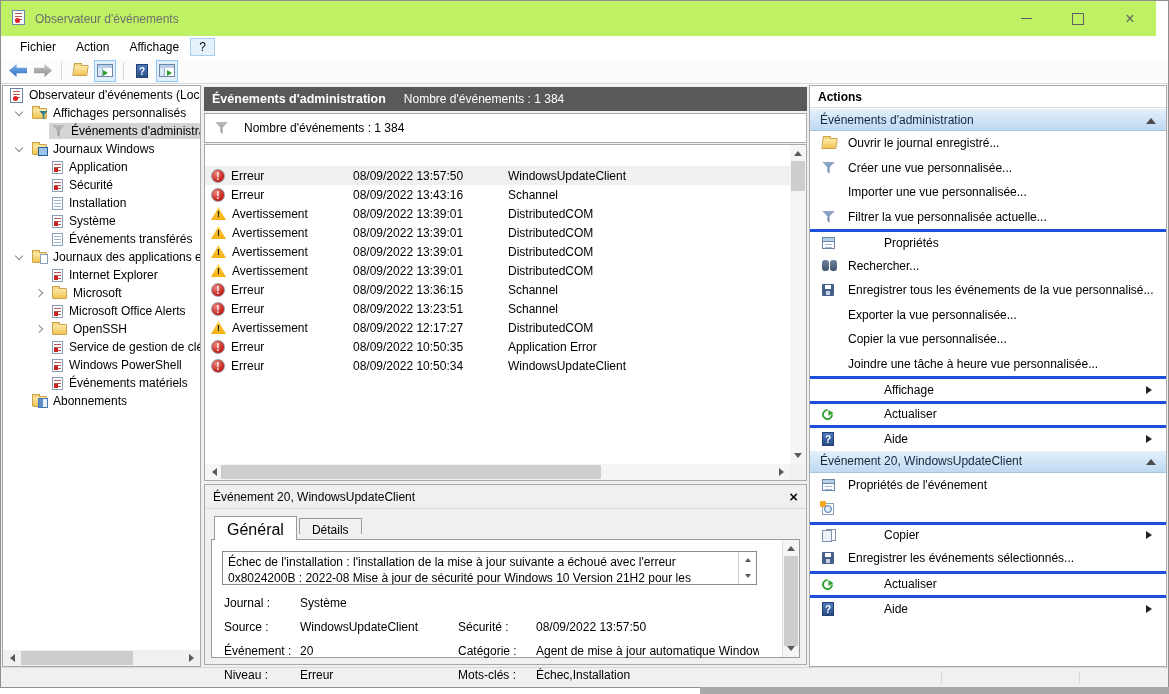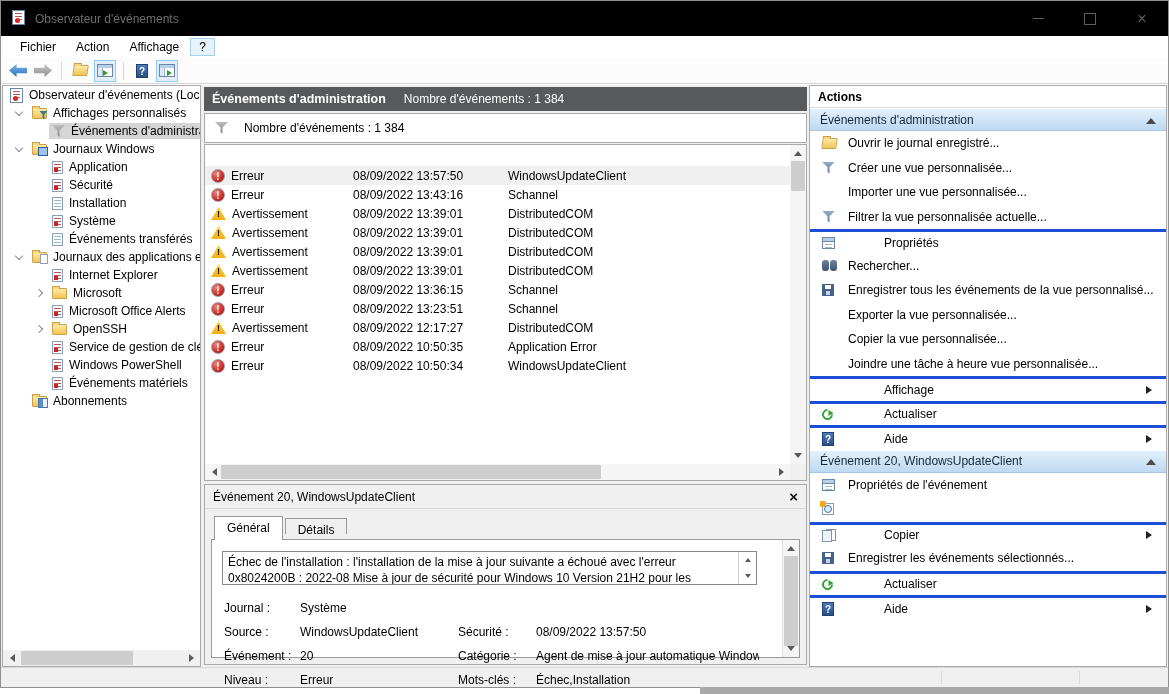--- a/index.html
+++ b/index.html
@@ -3,21 +3,21 @@
 <meta charset="utf-8">
 <style>
   * { margin:0; padding:0; box-sizing:border-box; }
   html,body { width:1169px; height:694px; overflow:hidden; background:#fff;
     font-family:"Liberation Sans","DejaVu Sans",sans-serif; font-size:12px; color:#000; }
   .window { position:absolute; left:0; top:0; width:1169px; height:688px;
     background:#fff; border:1px solid #8f8f8f; }
   .desktop-strip { position:absolute; left:700px; top:687px; width:469px; height:7px; background:#a9a9a9; }
 
   
-  .titlebar { position:absolute; left:0; top:0; right:0; height:35px; background:#000000; }
+  .titlebar { position:absolute; left:0; top:0; right:12px; height:35px; background:#bef264; }
   .titlebar .app-ic { position:absolute; left:11px; top:9px; }
   .title-text { position:absolute; left:34px; top:11px; color:#6e6e6e; font-size:12px; }
   .win-controls { position:absolute; right:0; top:0; height:35px; display:flex; }
   .wc { width:52px; height:35px; display:flex; align-items:center; justify-content:center; color:#5f5f5f; }
   .wc-min::before { content:""; width:11px; height:1px; background:#5f5f5f; }
   .wc-max::before { content:""; width:10px; height:10px; border:1px solid #5f5f5f; }
   .wc-close { font-size:16px; font-weight:400; }
 
   
   .menubar { position:absolute; left:0; top:35px; right:0; height:22px; background:#fff; display:flex; align-items:center; padding-left:10px; gap:2px; }
@@ -125,26 +125,26 @@
   .list-hscroll .hs-btn { position:absolute; top:0; }
   .corner { position:absolute; right:0; bottom:0; width:16px; height:16px; background:#f0f0f0; }
 
   
   .detail-box { position:absolute; left:0; top:399px; right:0; bottom:2px; background:#f0f0f0; border:1px solid #a9a9a9; }
   .detail-header { position:absolute; left:0; top:0; right:0; height:24px; border-bottom:1px solid #d9d9d9; display:flex; align-items:center; padding:0 8px; }
   .detail-header .dh-title { flex:1; }
   .detail-close { font-size:15px; font-weight:bold; color:#111; }
   .tabs { position:absolute; left:9px; top:31px; height:23px; display:flex; z-index:2; }
   .tab { padding:4px 12px 3px; border:1px solid #9a9a9a; border-bottom:none; background:#f0f0f0; margin-right:2px; position:relative; top:2px; height:16px; }
-  .tab.active { background:#fff; top:0; height:24px; z-index:3; font-size:12px; }
+  .tab.active { background:#fff; top:0; height:24px; z-index:3; font-size:16px; }
   .detail-content { position:absolute; left:6px; right:6px; top:54px; bottom:6px; background:#fff; border:1px solid #9a9a9a; z-index:1; }
   .msg-box { position:absolute; left:10px; top:11px; right:42px; height:34px; border:1px solid #8a8a8a; background:#fff; overflow:hidden; padding:2px 20px 0 5px; line-height:16px; }
   .msg-scroll { position:absolute; right:43px; top:12px; width:18px; height:32px; border-left:1px solid #d0d0d0; display:flex; flex-direction:column; align-items:center; justify-content:space-between; padding:3px 0; background:#fff; }
   .fields { position:absolute; left:12px; top:56px; right:40px; }
-  .frow { display:flex; height:24px; align-items:center; }
+  .frow { display:flex; height:24px; }
   .fl1 { width:76px; flex:none; } .fv1 { width:158px; flex:none; overflow:hidden; white-space:nowrap; }
   .fl2 { width:78px; flex:none; } .fv2 { flex:1; overflow:hidden; white-space:nowrap; }
   .dc-vscroll { position:absolute; right:0; top:0; width:17px; bottom:0; background:#f5f5f5; border-left:1px solid #e0e0e0; }
   .dc-vscroll .vs-up { position:absolute; top:2px; left:0; right:0; display:flex; justify-content:center; }
   .dc-vscroll .vs-dn { position:absolute; bottom:2px; left:0; right:0; display:flex; justify-content:center; }
   .dc-vscroll .thumb { position:absolute; left:1px; right:1px; top:16px; height:90px; background:#cdcdcd; }
 
   
   .actions-pane { position:absolute; left:808px; top:0; right:1px; bottom:0; background:#fff; border:1px solid #a9a9a9; overflow:hidden; }
   .actions-title { height:22px; border-bottom:1px solid #d9d9d9; font-weight:bold; padding:4px 0 12px 8px; }

